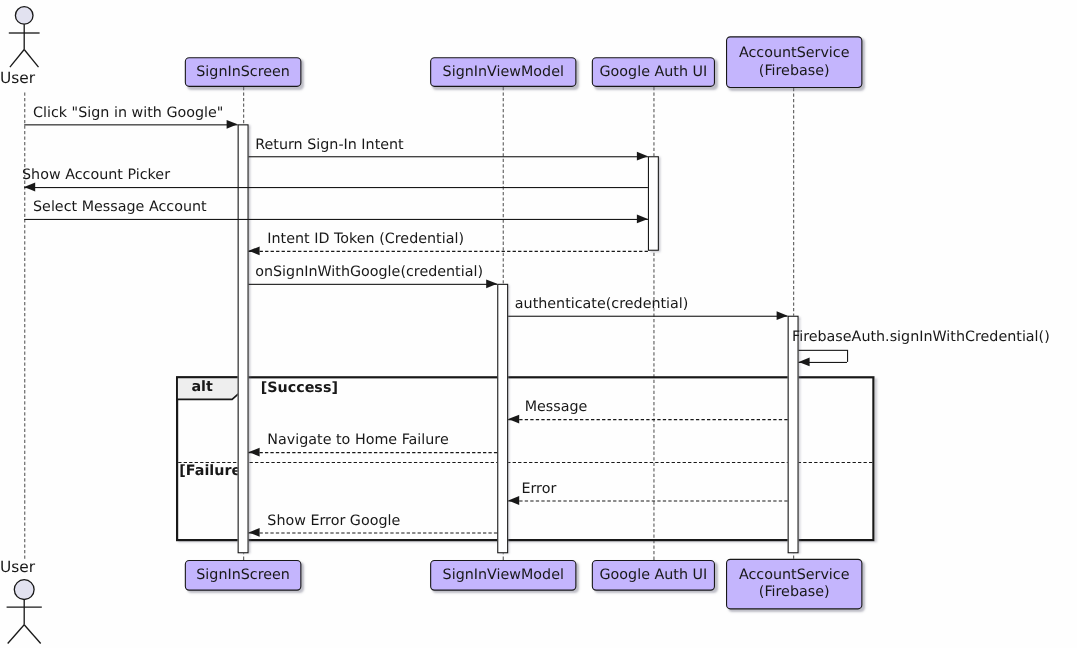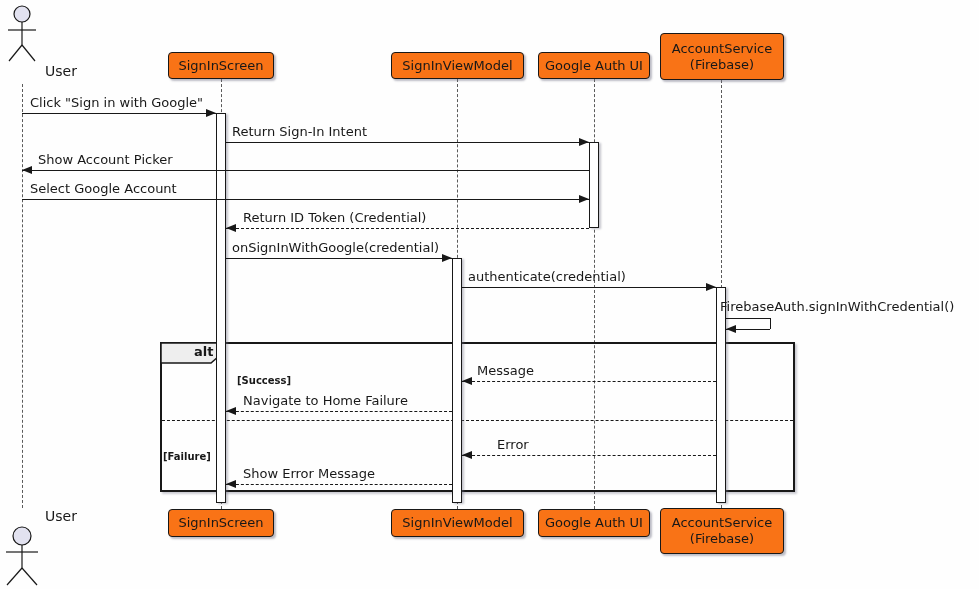--- a/index.html
+++ b/index.html
@@ -3,45 +3,45 @@
 <meta charset="utf-8">
 <style>
   html,body{margin:0;padding:0;}
   body{font-family:"DejaVu Sans", sans-serif; background:#ffffff;}
   .canvas{position:relative;width:979px;height:589px;background:#fefefe;overflow:hidden;color:#181818;}
 
   
   .lifeline{position:absolute;width:0;border-left:1px dashed #5a5a5a;}
 
   
-  .pbox{position:absolute;background:#f97316;border:1px solid #181818;border-radius:4px;
+  .pbox{position:absolute;background:#c4b5fd;border:1px solid #181818;border-radius:4px;
         box-shadow:2px 2px 2px rgba(110,110,130,0.45);
         display:flex;flex-direction:column;align-items:center;justify-content:center;
         font-size:13px;line-height:16px;box-sizing:border-box;text-align:center;}
 
   
   .abar{position:absolute;width:10px;background:#ffffff;border:1px solid #181818;
         box-sizing:border-box;box-shadow:2px 1px 2px rgba(110,110,130,0.4);}
 
   
   .mline{position:absolute;height:0;border-top:1px solid #181818;}
   .mline.dashed{border-top-style:dashed;}
   .vline{position:absolute;width:0;border-left:1px solid #181818;}
   .ahead{position:absolute;width:0;height:0;border-top:4px solid transparent;border-bottom:4px solid transparent;}
   .ahead.right{border-left:10px solid #181818;}
   .ahead.left{border-right:10px solid #181818;}
   .mlabel{position:absolute;font-size:13px;line-height:15px;white-space:nowrap;}
 
   
   .frame{position:absolute;border:2px solid #181818;box-sizing:border-box;}
   .frame-divider{position:absolute;height:0;border-top:1px dashed #181818;}
-  .guard{position:absolute;font-size:10px;font-weight:bold;white-space:nowrap;margin-top:30px;}
-  .op-label{position:absolute;font-size:13px;font-weight:bold;margin-left:20px;}
+  .guard{position:absolute;font-size:13px;font-weight:bold;white-space:nowrap;}
+  .op-label{position:absolute;font-size:13px;font-weight:bold;}
 
-  .actor-label{position:absolute;font-size:14px;text-align:right;white-space:nowrap;padding-left:32px;}
+  .actor-label{position:absolute;font-size:14px;text-align:left;white-space:nowrap;}
   svg{position:absolute;overflow:visible;}
 </style>
 </head>
 <body>
 
 <div class="canvas">
 
   <div class="lifeline" style="left:22px;top:84px;height:424px"></div>
   <div class="lifeline" style="left:221px;top:79px;height:430px"></div>
   <div class="lifeline" style="left:457px;top:79px;height:430px"></div>
@@ -68,33 +68,33 @@
     <div class="ahead right" style="left:206px;top:109px"></div>
   </div>
 
   <div>
     <span class="mlabel" style="left:232px;top:124px">Return Sign-In Intent</span>
     <div class="mline" style="left:226px;top:142px;width:363px"></div>
     <div class="ahead right" style="left:579px;top:138px"></div>
   </div>
 
   <div>
-    <span class="mlabel" style="left:38px;top:152px">Show Account Picker</span>
+    <span class="mlabel" style="left:20px;top:152px">Show Account Picker</span>
     <div class="mline" style="left:22px;top:170px;width:567px"></div>
     <div class="ahead left" style="left:22px;top:166px"></div>
   </div>
 
   <div>
-    <span class="mlabel" style="left:30px;top:181px">Select Google Account</span>
+    <span class="mlabel" style="left:30px;top:181px">Select Message Account</span>
     <div class="mline" style="left:22px;top:199px;width:567px"></div>
     <div class="ahead right" style="left:579px;top:195px"></div>
   </div>
 
   <div>
-    <span class="mlabel" style="left:243px;top:210px">Return ID Token (Credential)</span>
+    <span class="mlabel" style="left:243px;top:210px">Intent ID Token (Credential)</span>
     <div class="mline dashed" style="left:226px;top:228px;width:363px"></div>
     <div class="ahead left" style="left:226px;top:224px"></div>
   </div>
 
   <div>
     <span class="mlabel" style="left:232px;top:240px">onSignInWithGoogle(credential)</span>
     <div class="mline" style="left:226px;top:258px;width:226px"></div>
     <div class="ahead right" style="left:442px;top:254px"></div>
   </div>
 
@@ -118,27 +118,27 @@
     <div class="ahead left" style="left:462px;top:377px"></div>
   </div>
 
   <div>
     <span class="mlabel" style="left:243px;top:393px">Navigate to Home Failure</span>
     <div class="mline dashed" style="left:226px;top:411px;width:226px"></div>
     <div class="ahead left" style="left:226px;top:407px"></div>
   </div>
 
   <div>
-    <span class="mlabel" style="left:497px;top:437px">Error</span>
+    <span class="mlabel" style="left:474px;top:437px">Error</span>
     <div class="mline dashed" style="left:462px;top:455px;width:254px"></div>
     <div class="ahead left" style="left:462px;top:451px"></div>
   </div>
 
   <div>
-    <span class="mlabel" style="left:243px;top:466px">Show Error Message</span>
+    <span class="mlabel" style="left:243px;top:466px">Show Error Google</span>
     <div class="mline dashed" style="left:226px;top:484px;width:226px"></div>
     <div class="ahead left" style="left:226px;top:480px"></div>
   </div>
 
   <div class="pbox" style="left:168px;top:52px;width:106px;height:27px">
     <span>SignInScreen</span>
   </div>
   <div class="pbox" style="left:391px;top:52px;width:133px;height:27px">
     <span>SignInViewModel</span>
   </div>

